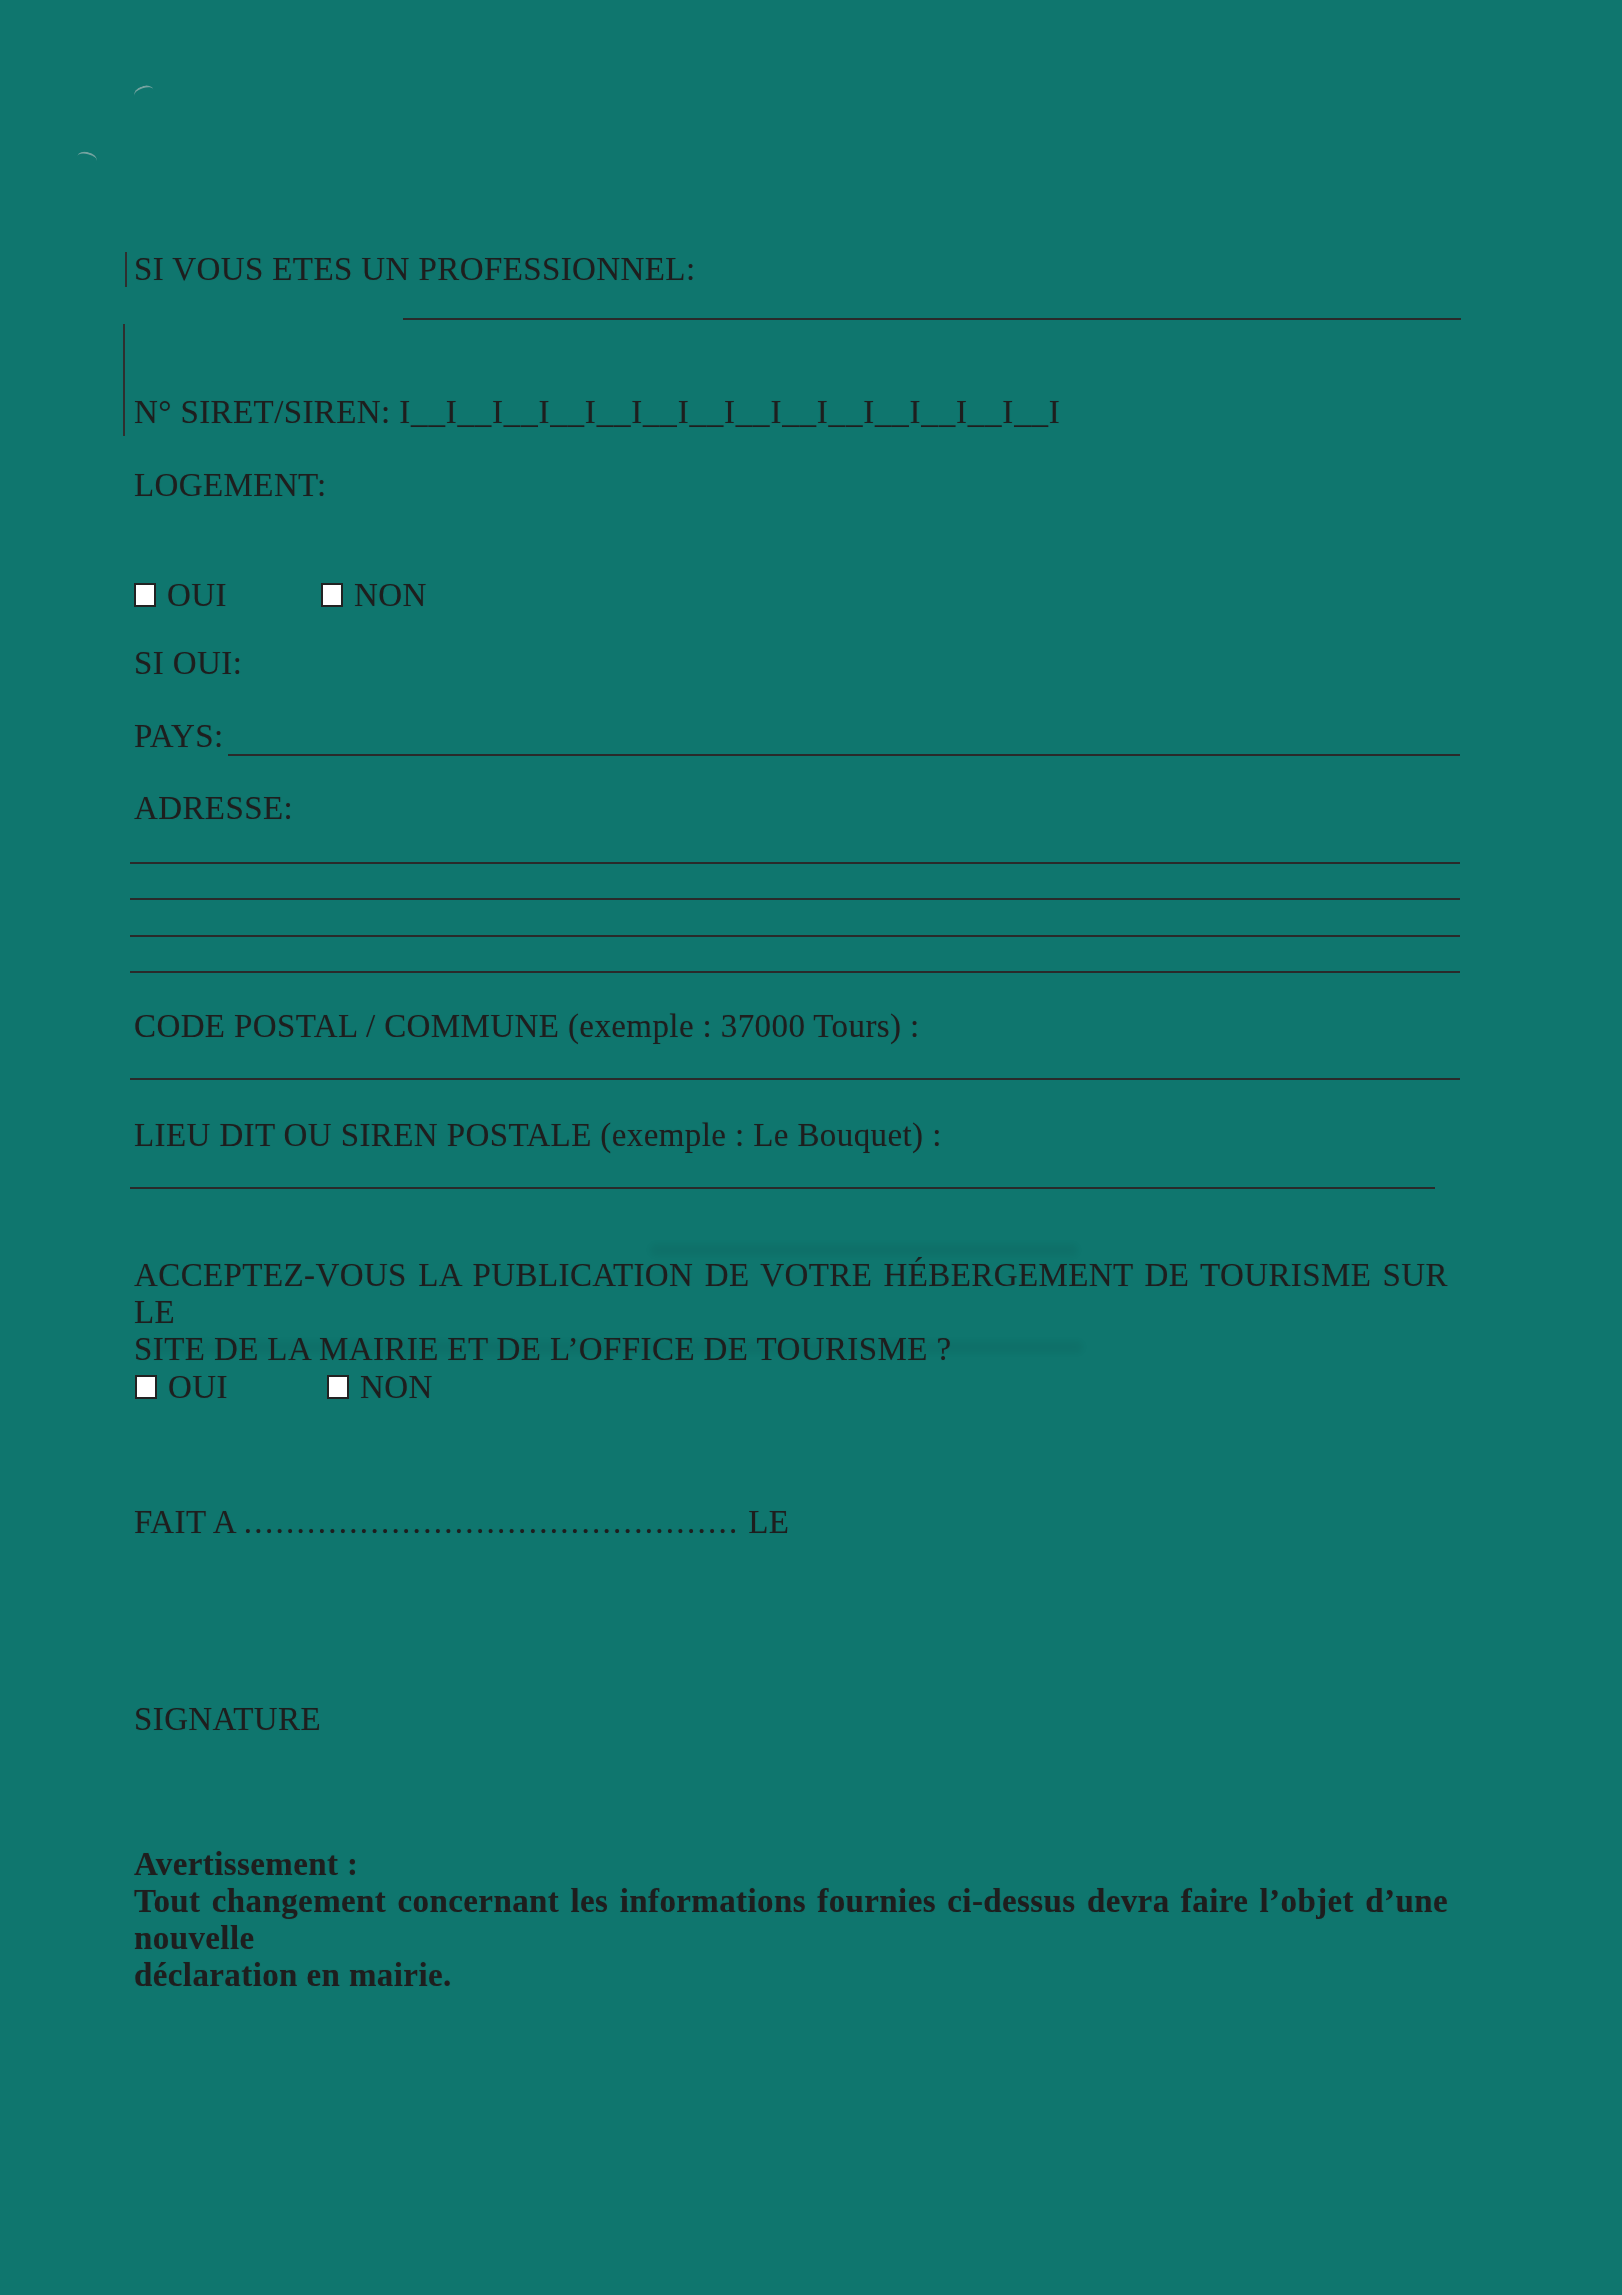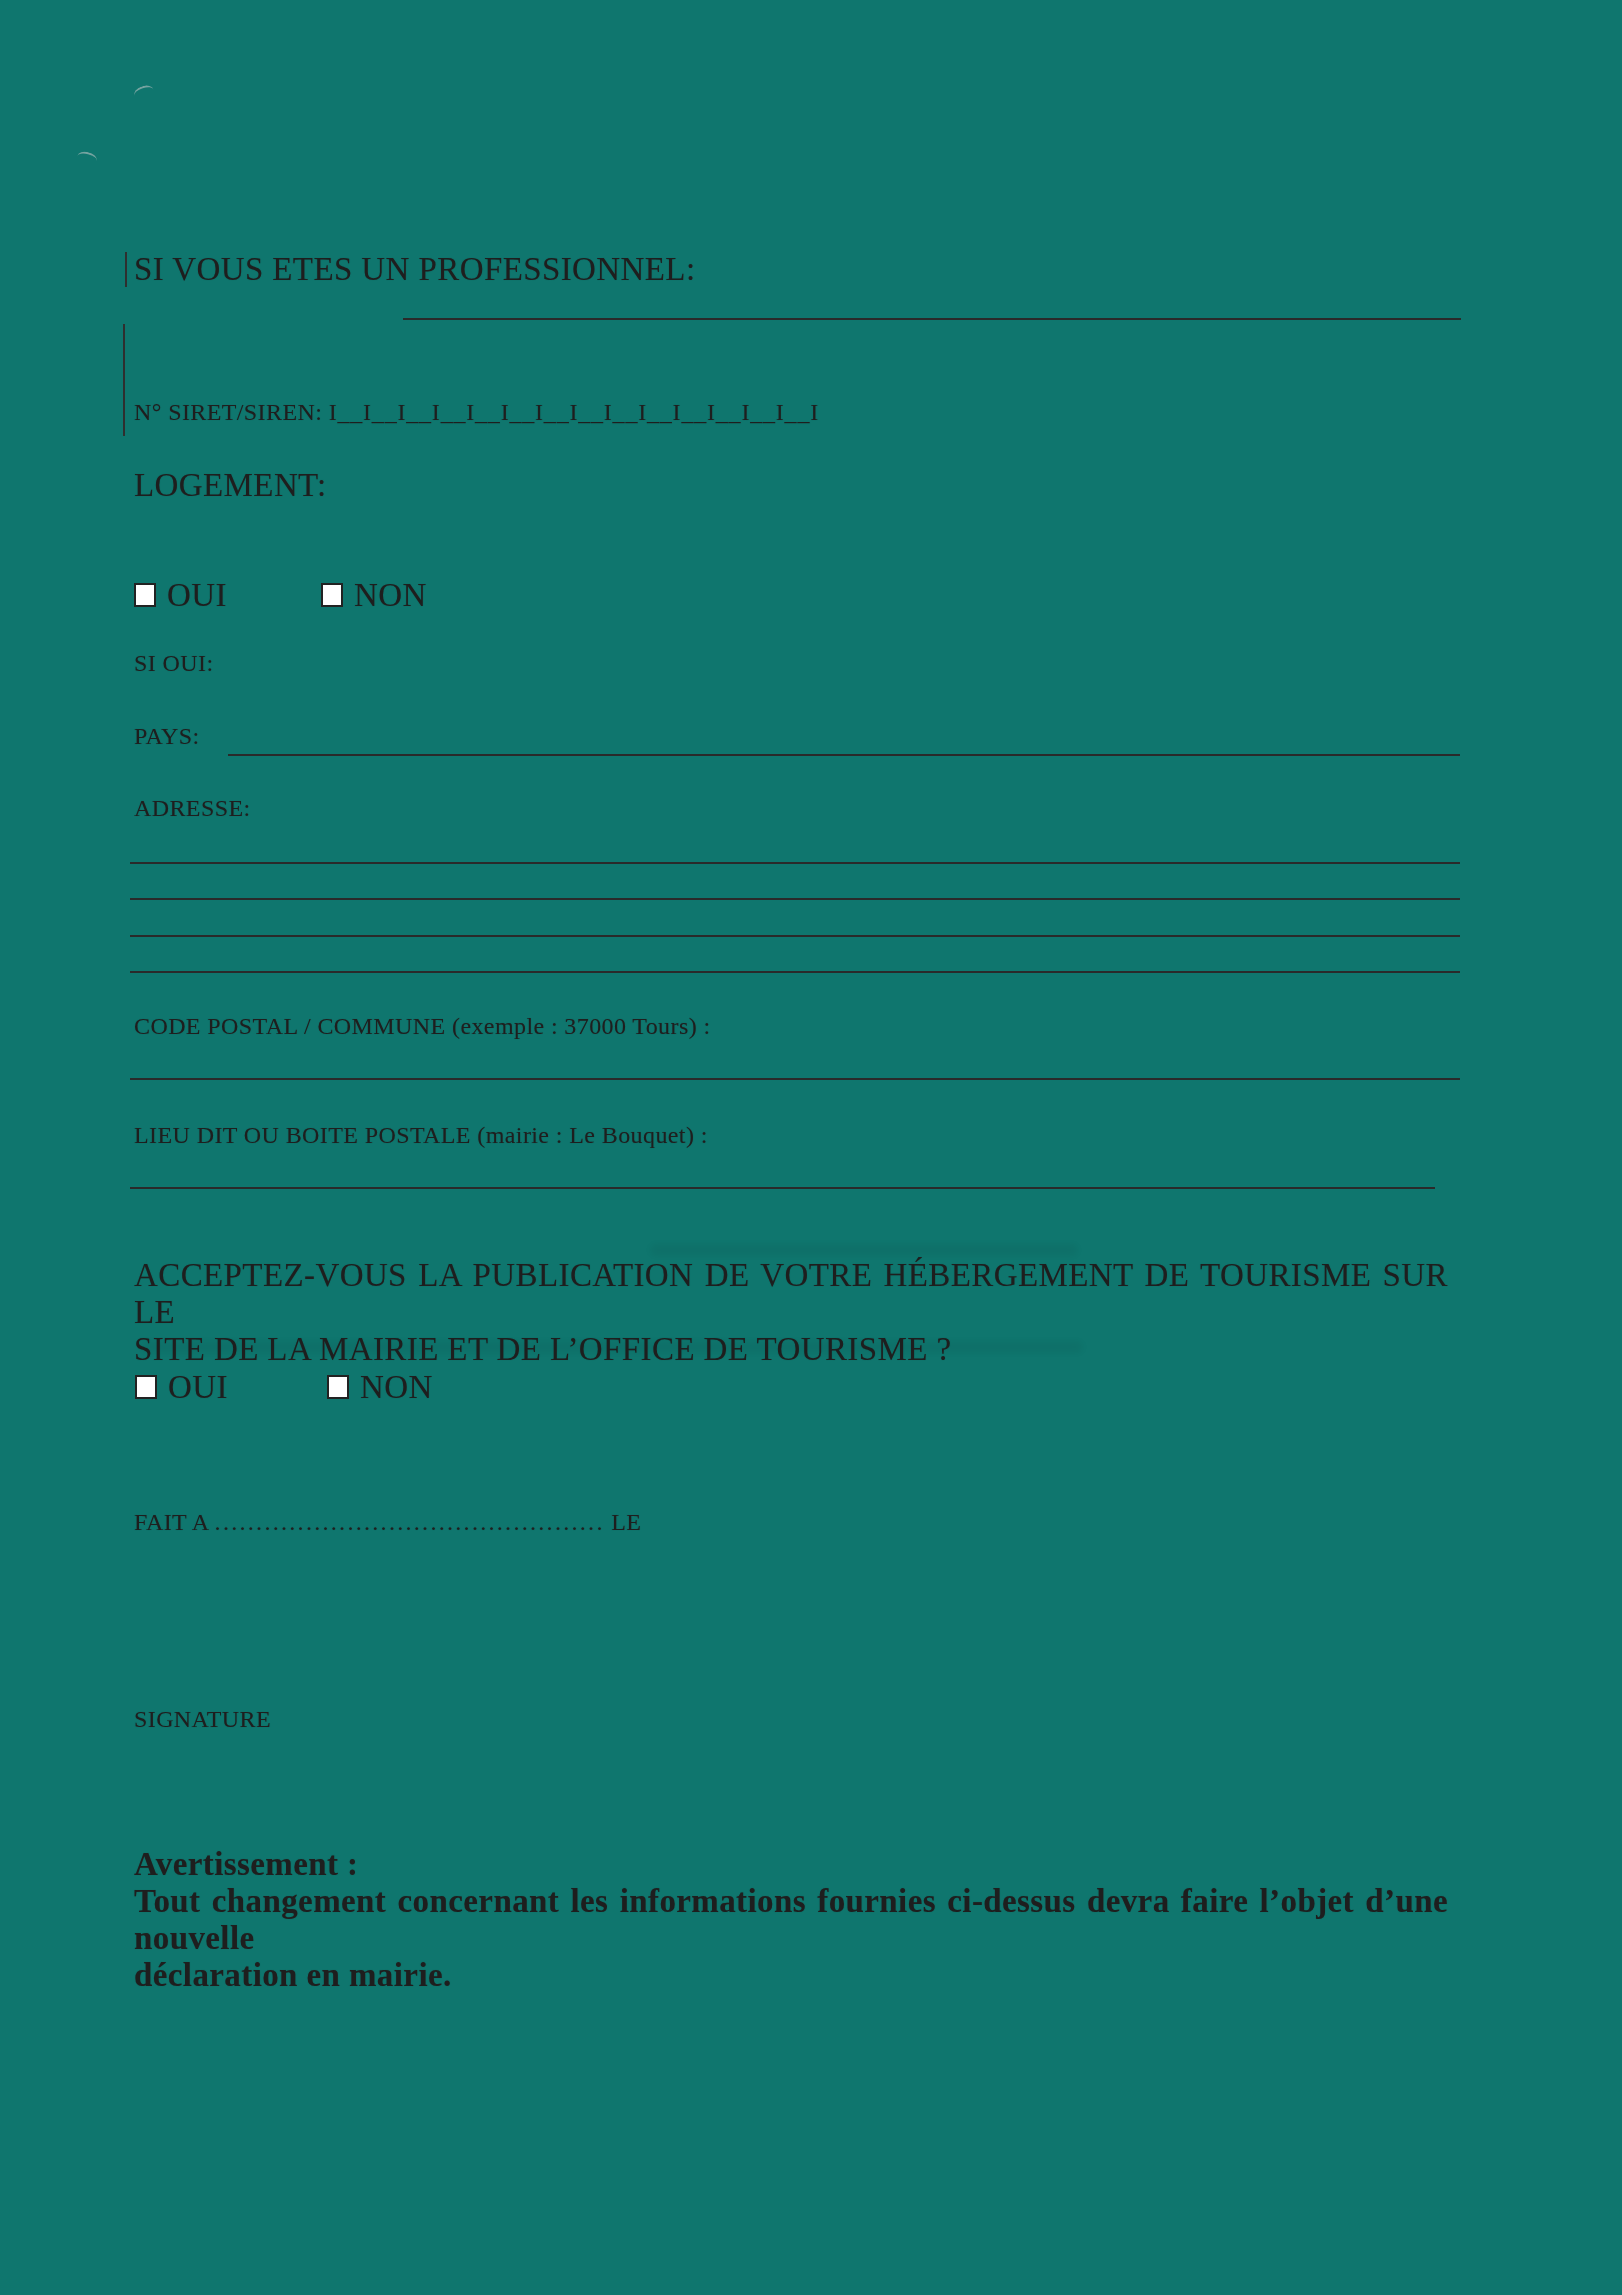--- a/index.html
+++ b/index.html
@@ -10,21 +10,21 @@
     color: #1e1e1e;
   }
   .page {
     position: relative;
     width: 1623px; height: 2295px;
     background: #0f766e;
     overflow: hidden;
   }
   .txt {
     position: absolute;
-    font-size: 24px;
+    font-size: 33px;
     line-height: 37px;
     white-space: nowrap;
     letter-spacing: 0.4px;
     text-shadow: 0 0 0.8px rgba(40,40,40,.35);
   }
   .block {
     position: absolute;
     font-size: 33px;
     line-height: 37px;
     letter-spacing: 0.4px;
@@ -123,21 +123,21 @@
 
   <div class="txt" style="left:134px; top:790px;">ADRESSE:</div>
   <div class="rule" style="left:130px; top:862px; width:1330px;"></div>
   <div class="rule" style="left:130px; top:898px; width:1330px;"></div>
   <div class="rule" style="left:130px; top:935px; width:1330px;"></div>
   <div class="rule" style="left:130px; top:971px; width:1330px;"></div>
 
   <div class="txt" style="left:134px; top:1008px;">CODE POSTAL / COMMUNE (exemple : 37000 Tours) :</div>
   <div class="rule" style="left:130px; top:1078px; width:1330px;"></div>
 
-  <div class="txt" style="left:134px; top:1117px;">LIEU DIT OU BOITE POSTALE (mairie : Le Bouquet) :</div>
+  <div class="txt" style="left:134px; top:1117px;">LIEU DIT OU SIREN POSTALE (exemple : Le Bouquet) :</div>
   <div class="rule" style="left:130px; top:1187px; width:1305px;"></div>
 
   <div class="ghost" style="left:650px; top:1244px; width:428px;"></div>
   <div class="ghost" style="left:142px; top:1341px; width:941px;"></div>
 
   <div class="block" style="left:134px; top:1257px; width:1314px;">
     <div class="just">ACCEPTEZ-VOUS LA PUBLICATION DE VOTRE HÉBERGEMENT DE TOURISME SUR LE</div>
     <div>SITE DE LA MAIRIE ET DE L’OFFICE DE TOURISME ?</div>
   </div>
 

